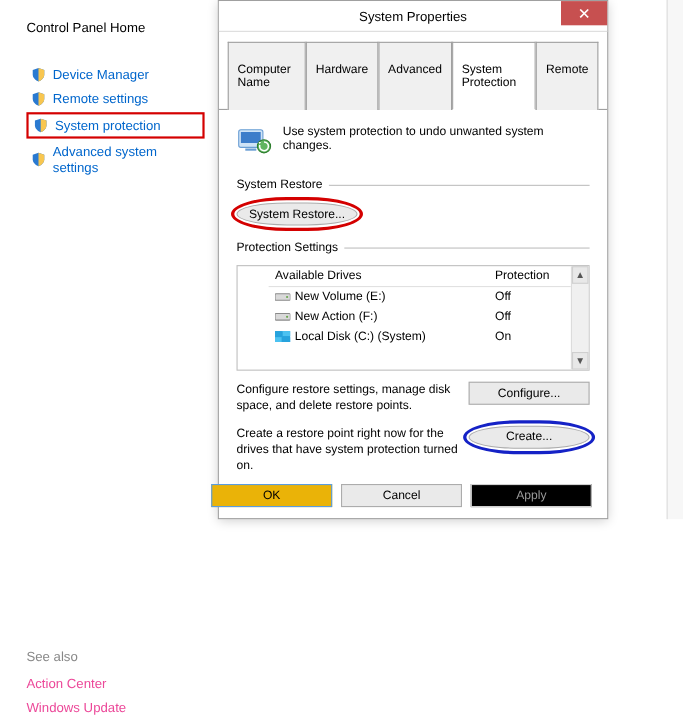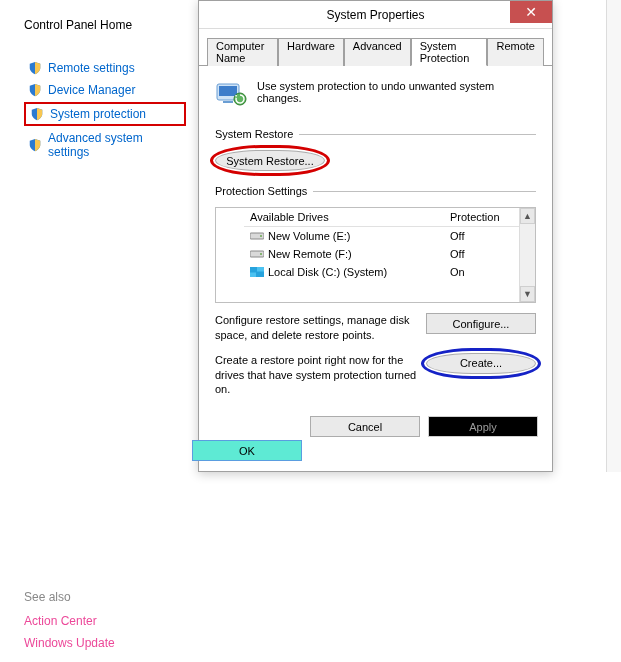--- a/index.html
+++ b/index.html
@@ -18,38 +18,38 @@
 .see-also-h { color: #888; font-size: 12px; margin-bottom: 10px; }
 .see-also-item { color: #ec4899; font-size: 12px; margin-bottom: 8px; cursor: pointer; }
 
 
 .dialog { position: absolute; left: 198px; top: 0; width: 355px; height: 472px; background: #fff; border: 1px solid #a0a0a0; box-shadow: 0 2px 10px rgba(0,0,0,.2); }
 .titlebar { height: 28px; background: #fff; border-bottom: 1px solid #dcdcdc; display: flex; align-items: center; justify-content: center; position: relative; }
 .titlebar-title { font-size: 12px; color: #000; }
 .close-btn { position: absolute; right: 0; top: 0; width: 42px; height: 22px; background: #c75050; color: #fff; display: flex; align-items: center; justify-content: center; font-size: 14px; cursor: pointer; }
 
 .tabstrip { display: flex; padding: 8px 8px 0 8px; gap: 0; border-bottom: 1px solid #a0a0a0; }
-.tab { padding: 1px 8px; font-size: 11px; border: 1px solid #a0a0a0; border-bottom: none; background: #f0f0f0; cursor: pointer; position: relative; top: 1px; }
+.tab { padding: 18px 8px; font-size: 11px; border: 1px solid #a0a0a0; border-bottom: none; background: #f0f0f0; cursor: pointer; position: relative; top: 1px; }
 .tab.active { background: #fff; border-bottom: 1px solid #fff; }
 
 .tab-body { padding: 12px 16px 8px 16px; }
 
 .intro { display: flex; gap: 10px; align-items: flex-start; margin-bottom: 18px; }
 .intro-icon { width: 32px; height: 32px; flex: 0 0 32px; }
 .intro-text { font-size: 11px; color: #000; padding-top: 2px; }
 
 .group { margin-bottom: 14px; }
 .group-title { font-size: 11px; color: #000; display: flex; align-items: center; gap: 6px; margin-bottom: 10px; }
 .group-title .line { flex: 1; height: 1px; background: #bfbfbf; }
 
 .restore-row { display: flex; align-items: flex-start; gap: 8px; }
 .restore-text { font-size: 11px; flex: 1; line-height: 1.35; }
 .btn { min-width: 110px; height: 21px; border: 1px solid #acacac; background: #eaeaea; font-size: 11px; cursor: pointer; }
 .btn:disabled { color: #9b9b9b; border-color: #d0d0d0; background: #000000; cursor: default; }
-.btn.default { border: 1px solid #5a9de0; background: #5eead4; margin-top: 24px; }
+.btn.default { border: 1px solid #5a9de0; background: #eab308; }
 .red-oval { outline: 3px solid #d40000; border-radius: 50%/60%; outline-offset: 2px; }
 .blue-oval { outline: 3px solid #1522c6; border-radius: 50%/60%; outline-offset: 2px; }
 
 .drive-box { border: 1px solid #bfbfbf; height: 96px; display: flex; }
 .drive-list { flex: 1; overflow: hidden; margin-left: 28px; }
 .drive-head, .drive-row { display: flex; font-size: 11px; }
 .drive-head { border-bottom: 1px solid #e1e1e1; }
 .drive-head .c1, .drive-row .c1 { width: 200px; padding: 3px 6px; display: flex; align-items: center; gap: 4px; }
 .drive-head .c2, .drive-row .c2 { flex: 1; padding: 3px 6px; }
 .drive-row { }
@@ -72,28 +72,28 @@
 <body>
 
 <div class="left-pane">
   <div class="cp-home">Control Panel Home</div>
   <ul class="nav-list">
     <li class="nav-item">
       <span class="shield"><svg viewBox="0 0 16 16">
             <path d="M8 1 L14 3 V8 C14 11 11 14 8 15 C5 14 2 11 2 8 V3 Z" fill="#2a7ad1"></path>
             <path d="M8 1 L14 3 V8 C14 11 11 14 8 15 V1 Z" fill="#f8c650"></path>
           </svg></span>
+      <a>Device Manager</a>
+    </li>
+    <li class="nav-item">
+      <span class="shield"><svg viewBox="0 0 16 16">
+            <path d="M8 1 L14 3 V8 C14 11 11 14 8 15 C5 14 2 11 2 8 V3 Z" fill="#2a7ad1"></path>
+            <path d="M8 1 L14 3 V8 C14 11 11 14 8 15 V1 Z" fill="#f8c650"></path>
+          </svg></span>
       <a>Remote settings</a>
-    </li>
-    <li class="nav-item">
-      <span class="shield"><svg viewBox="0 0 16 16">
-            <path d="M8 1 L14 3 V8 C14 11 11 14 8 15 C5 14 2 11 2 8 V3 Z" fill="#2a7ad1"></path>
-            <path d="M8 1 L14 3 V8 C14 11 11 14 8 15 V1 Z" fill="#f8c650"></path>
-          </svg></span>
-      <a>Device Manager</a>
     </li>
     <li class="nav-item red-box">
       <span class="shield"><svg viewBox="0 0 16 16">
             <path d="M8 1 L14 3 V8 C14 11 11 14 8 15 C5 14 2 11 2 8 V3 Z" fill="#2a7ad1"></path>
             <path d="M8 1 L14 3 V8 C14 11 11 14 8 15 V1 Z" fill="#f8c650"></path>
           </svg></span>
       <a>System protection</a>
     </li>
     <li class="nav-item">
       <span class="shield"><svg viewBox="0 0 16 16">
@@ -174,21 +174,21 @@
                 <span>New Volume (E:)</span>
               </div>
             <div class="c2">Off</div>
           </div>
           <div class="drive-row">
             <div class="c1">
                 <span class="drive-icon"><svg viewBox="0 0 14 10">
                     <rect x="0" y="2" width="14" height="6" rx="1" fill="#d9d9d9" stroke="#8a8a8a"></rect>
                     <circle cx="11" cy="5" r="1" fill="#6aa84f"></circle>
                   </svg></span>
-                <span>New Remote (F:)</span>
+                <span>New Action (F:)</span>
               </div>
             <div class="c2">Off</div>
           </div>
           <div class="drive-row">
             <div class="c1">
                 <span class="drive-icon"><svg viewBox="0 0 14 10">
                     <rect x="0" y="0" width="14" height="10" fill="#27a3dd"></rect>
                     <rect x="0" y="0" width="6" height="4.5" fill="#27a3dd"></rect>
                     <rect x="7" y="0" width="7" height="4.5" fill="#4cc2f1"></rect>
                     <rect x="0" y="5.5" width="6" height="4.5" fill="#4cc2f1"></rect>

